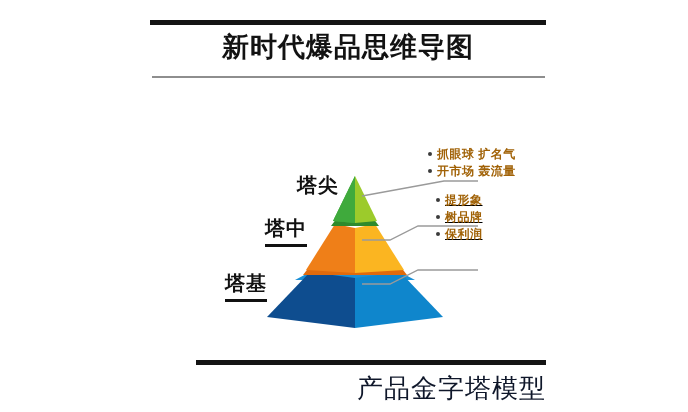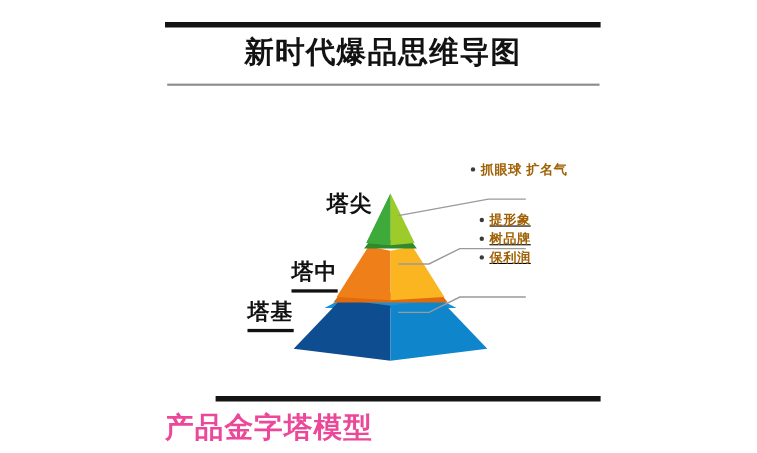--- a/index.html
+++ b/index.html
@@ -57,25 +57,25 @@
     top: 360px;
     width: 350px;
     height: 5px;
     background: #141414;
   }
   .page-subtitle {
     position: absolute;
     left: 150px;
     top: 371px;
     width: 396px;
-    text-align: left;
+    text-align: right;
     font-size: 26px;
-    font-weight: bold;
+    font-weight: normal;
     letter-spacing: 1px;
-    color: #ec4899;
+    color: #0f172a;
     line-height: 34px;
     white-space: nowrap;
   }
 
   
   #pyramid-svg {
     position: absolute;
     left: 255px;
     top: 168px;
     width: 200px;
@@ -89,21 +89,21 @@
     font-weight: bold;
     color: #111111;
     letter-spacing: 1px;
     white-space: nowrap;
     padding-bottom: 2px;
   }
   .tier-label.underlined {
     border-bottom: 3px solid #111111;
   }
   #tier-label-top  { left: 297px; top: 172px; }
-  #tier-label-mid  { left: 265px; top: 234px; }
+  #tier-label-mid  { left: 265px; top: 215px; }
   #tier-label-base { left: 225px; top: 270px; }
 
   
   #connectors-svg {
     position: absolute;
     left: 360px;
     top: 140px;
     width: 120px;
     height: 170px;
   }
@@ -177,20 +177,24 @@
     <polyline points="2,56 84,41 118,41" fill="none" stroke="#9a9a9a" stroke-width="1.3"></polyline>
     <polyline points="2,100 30,100 58,86 118,86" fill="none" stroke="#9a9a9a" stroke-width="1.3"></polyline>
     <polyline points="2,144 30,144 58,130 118,130" fill="none" stroke="#9a9a9a" stroke-width="1.3"></polyline>
   </svg>
 
   <div class="bullet-group" id="bullet-group-top">
     <div class="bullet-row">
       <span class="bullet-dot" style="background: rgb(59, 59, 59);"></span>
       <span class="bullet-text">抓眼球 扩名气</span>
     </div>
+    <div class="bullet-row">
+      <span class="bullet-dot" style="background: rgb(59, 59, 59);"></span>
+      <span class="bullet-text">开市场 轰流量</span>
+    </div>
   </div>
 
   <div class="bullet-group" id="bullet-group-mid">
     <div class="bullet-row">
       <span class="bullet-dot" style="background: rgb(59, 59, 59);"></span>
       <span class="bullet-text">提形象</span>
     </div>
     <div class="bullet-row">
       <span class="bullet-dot" style="background: rgb(59, 59, 59);"></span>
       <span class="bullet-text">树品牌</span>

